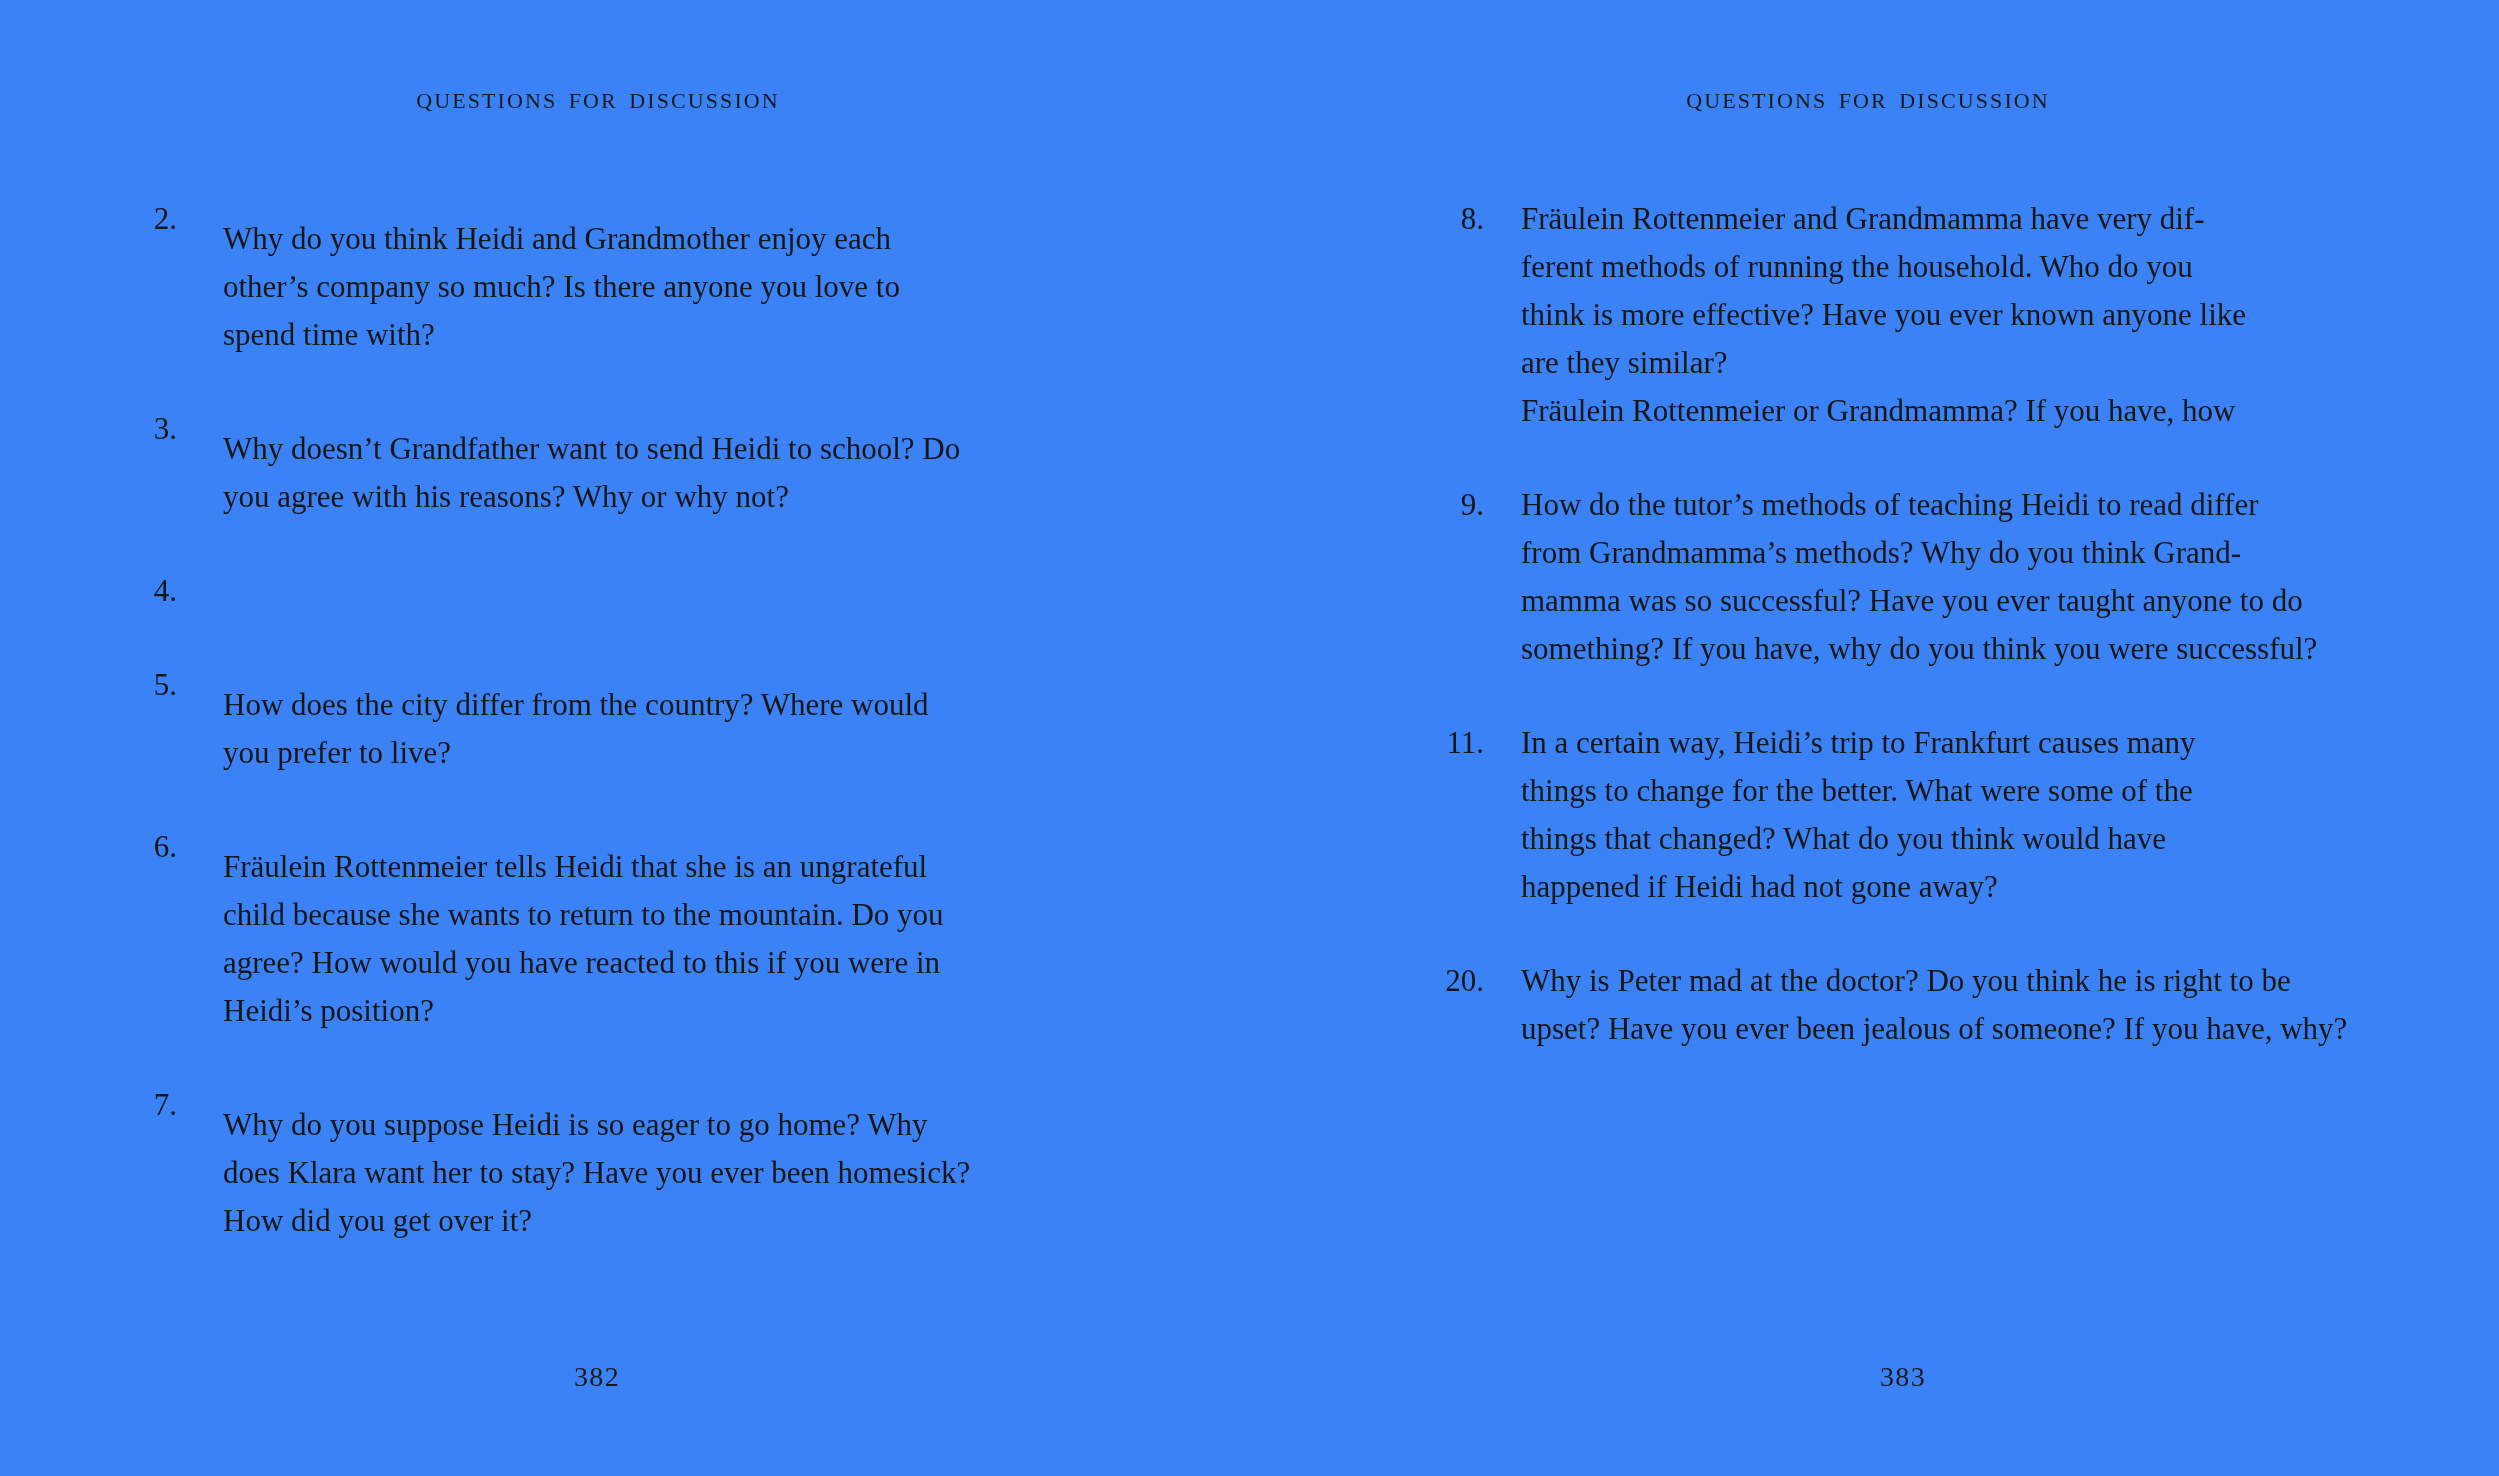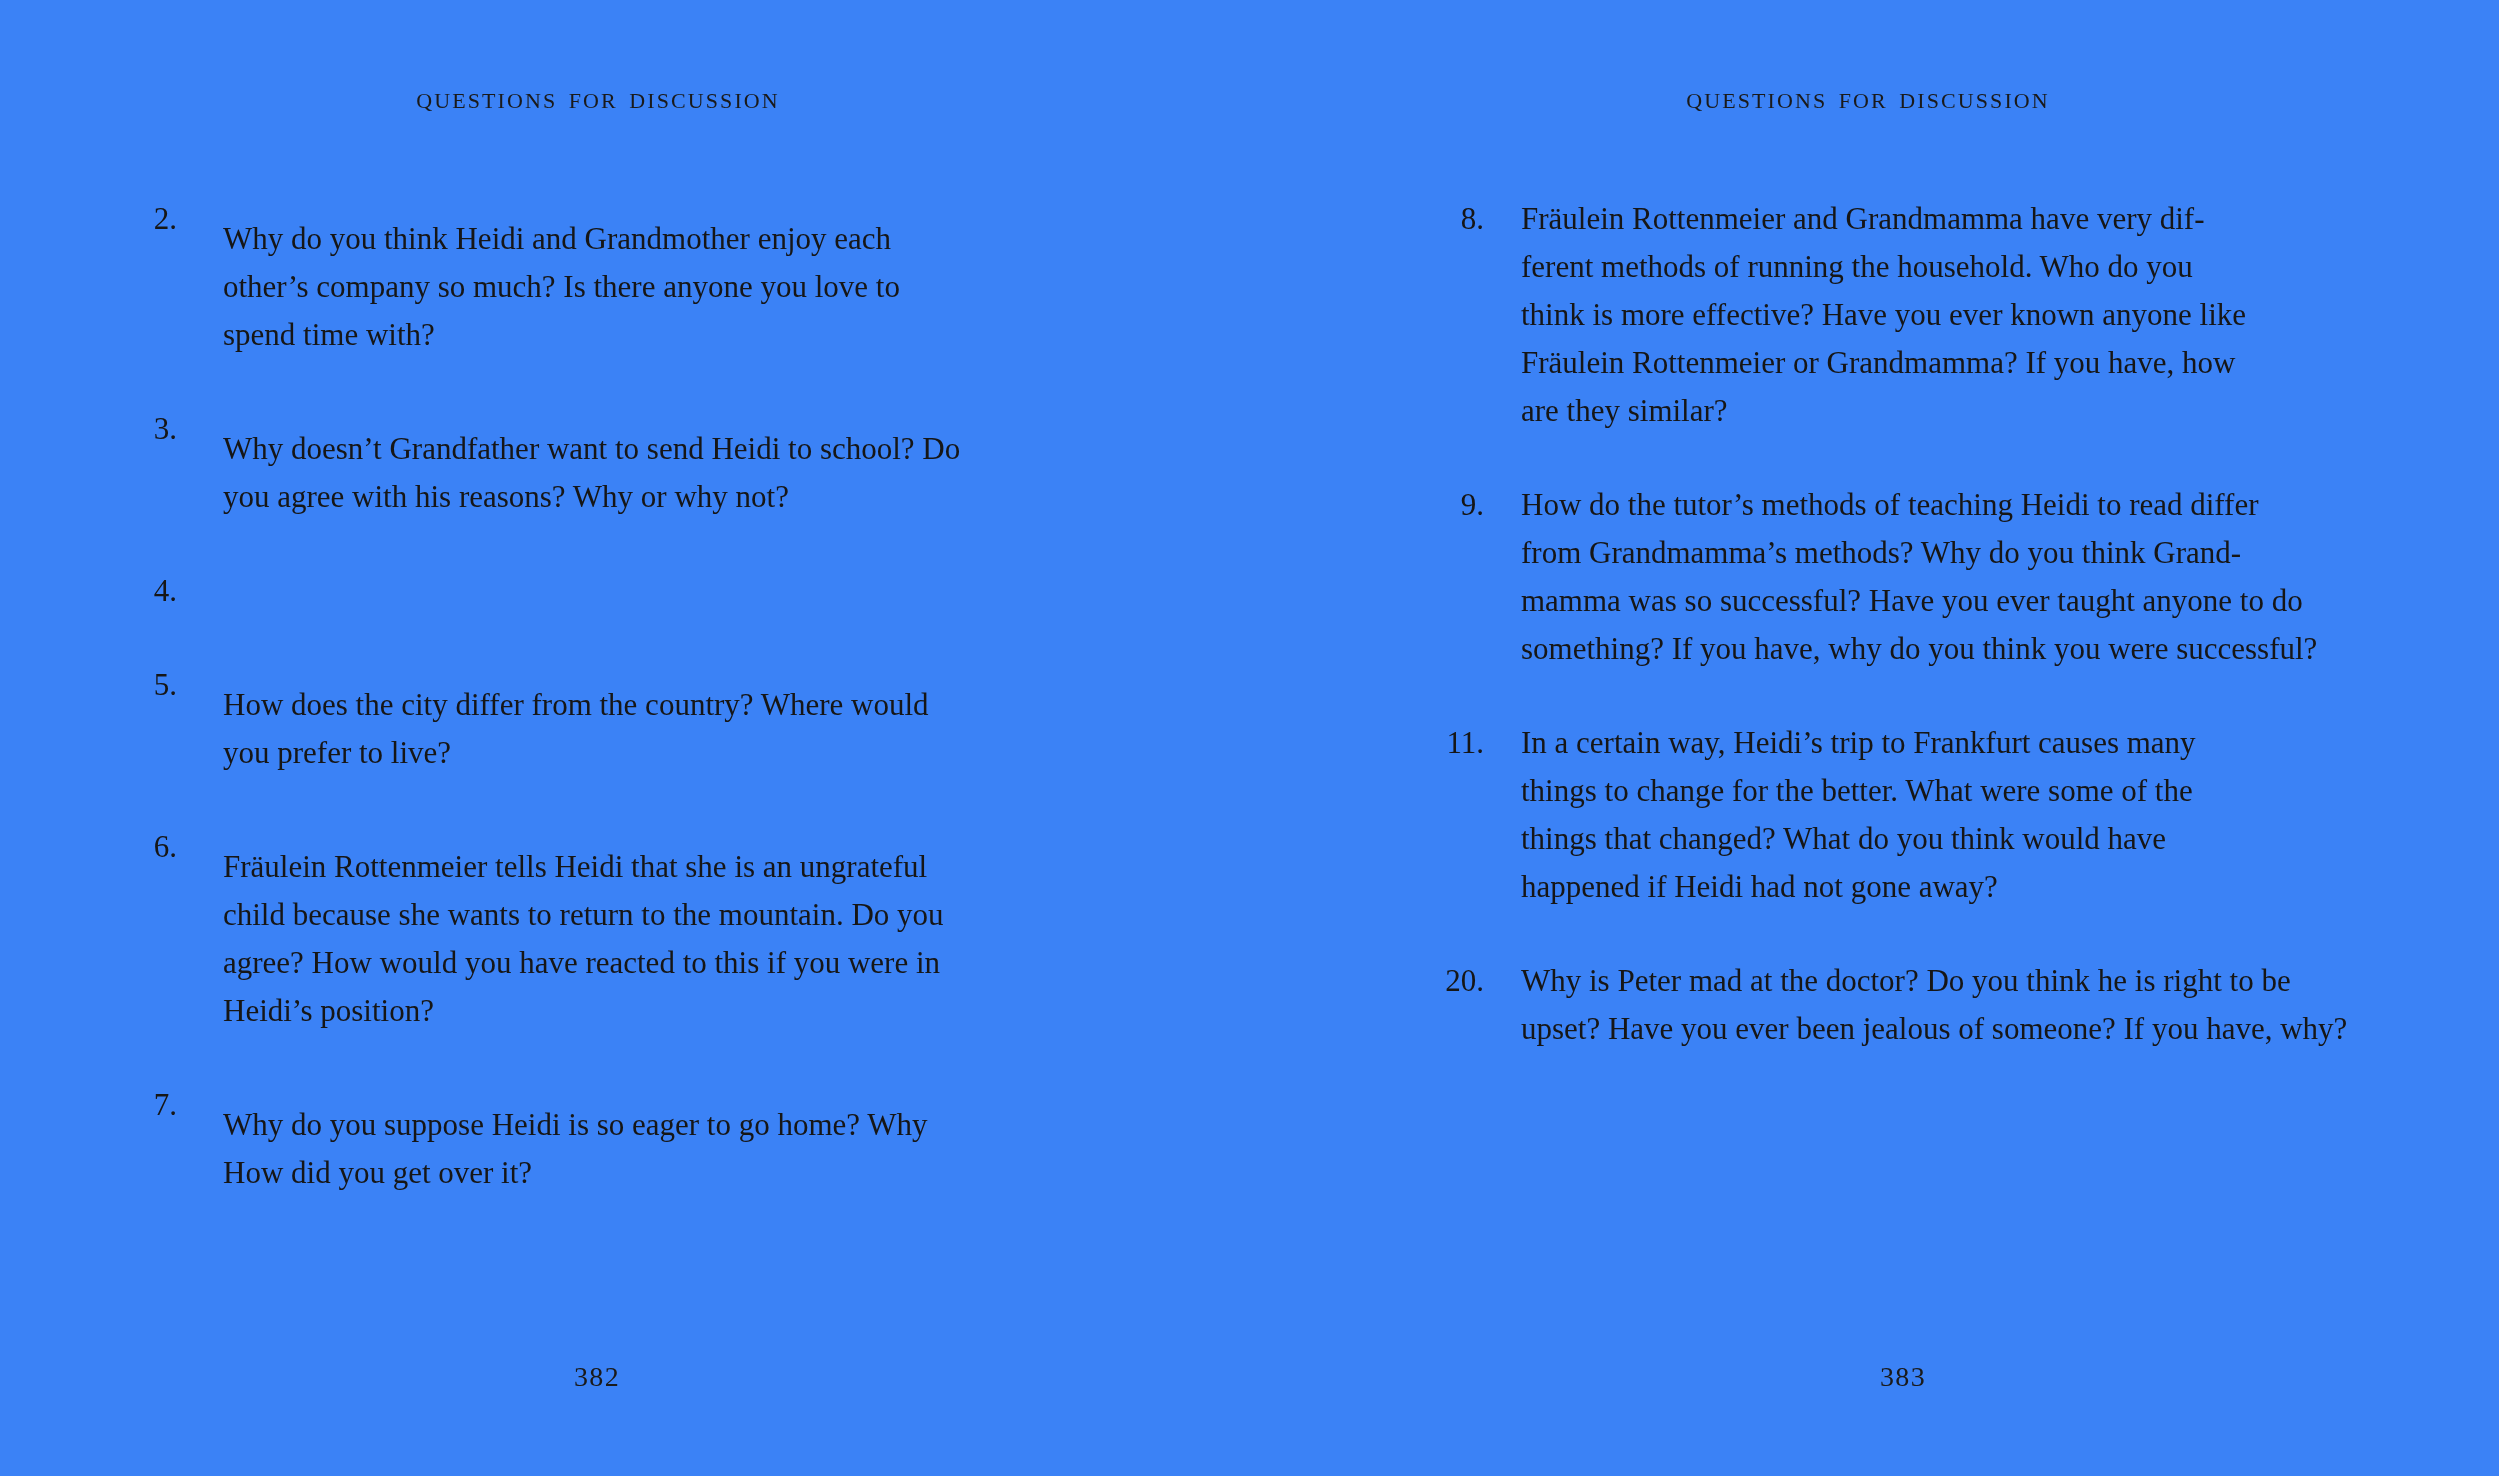--- a/index.html
+++ b/index.html
@@ -117,38 +117,39 @@
             <div class="q-line">Fräulein Rottenmeier tells Heidi that she is an ungrateful</div>
             <div class="q-line">child because she wants to return to the mountain. Do you</div>
             <div class="q-line">agree? How would you have reacted to this if you were in</div>
             <div class="q-line">Heidi’s position?</div>
           </div>
         </div>
         <div class="q">
           <div class="q-num">7.</div>
           <div class="q-text">
             <div class="q-line">Why do you suppose Heidi is so eager to go home? Why</div>
+            <div class="q-line">does Klara want her to stay? Have you ever been homesick?</div>
             <div class="q-line">How did you get over it?</div>
           </div>
         </div>
       </div>
     <div class="folio">382</div>
   </section>
 
   <section class="page page-right">
     <header class="running-head">QUESTIONS FOR DISCUSSION</header>
     <div class="questions">
         <div class="q">
           <div class="q-num">8.</div>
           <div class="q-text">
             <div class="q-line">Fräulein Rottenmeier and Grandmamma have very dif-</div>
             <div class="q-line">ferent methods of running the household. Who do you</div>
             <div class="q-line">think is more effective? Have you ever known anyone like</div>
+            <div class="q-line">are they similar?</div>
             <div class="q-line">Fräulein Rottenmeier or Grandmamma? If you have, how</div>
-            <div class="q-line">are they similar?</div>
           </div>
         </div>
         <div class="q">
           <div class="q-num">9.</div>
           <div class="q-text">
             <div class="q-line">How do the tutor’s methods of teaching Heidi to read differ</div>
             <div class="q-line">from Grandmamma’s methods? Why do you think Grand-</div>
             <div class="q-line">mamma was so successful? Have you ever taught anyone to do</div>
             <div class="q-line">something? If you have, why do you think you were successful?</div>
           </div>

